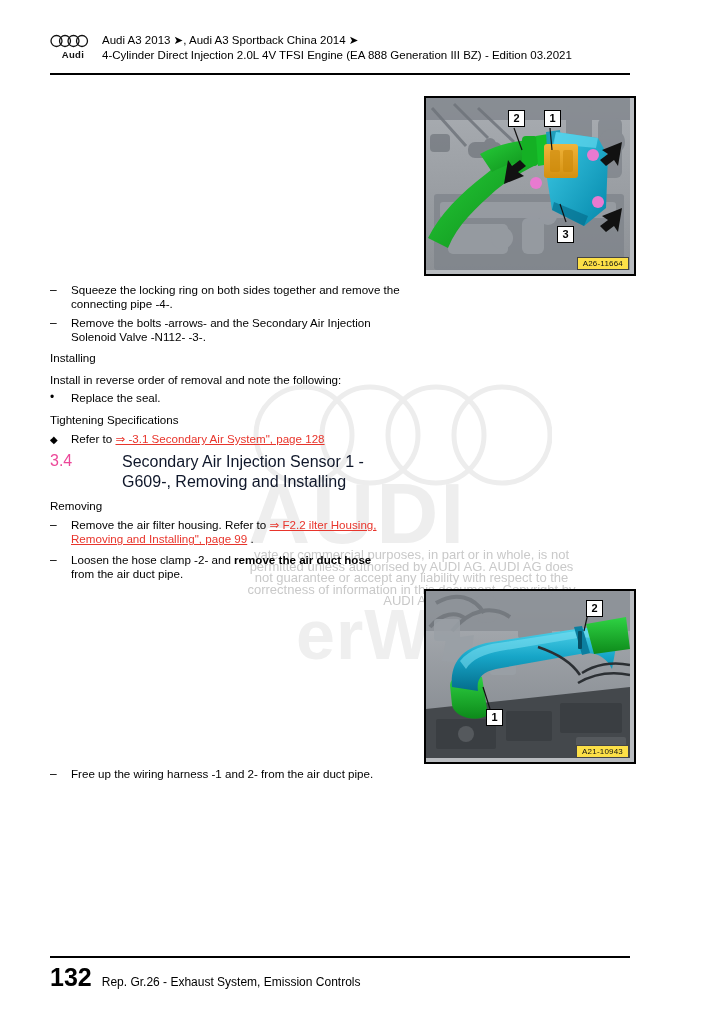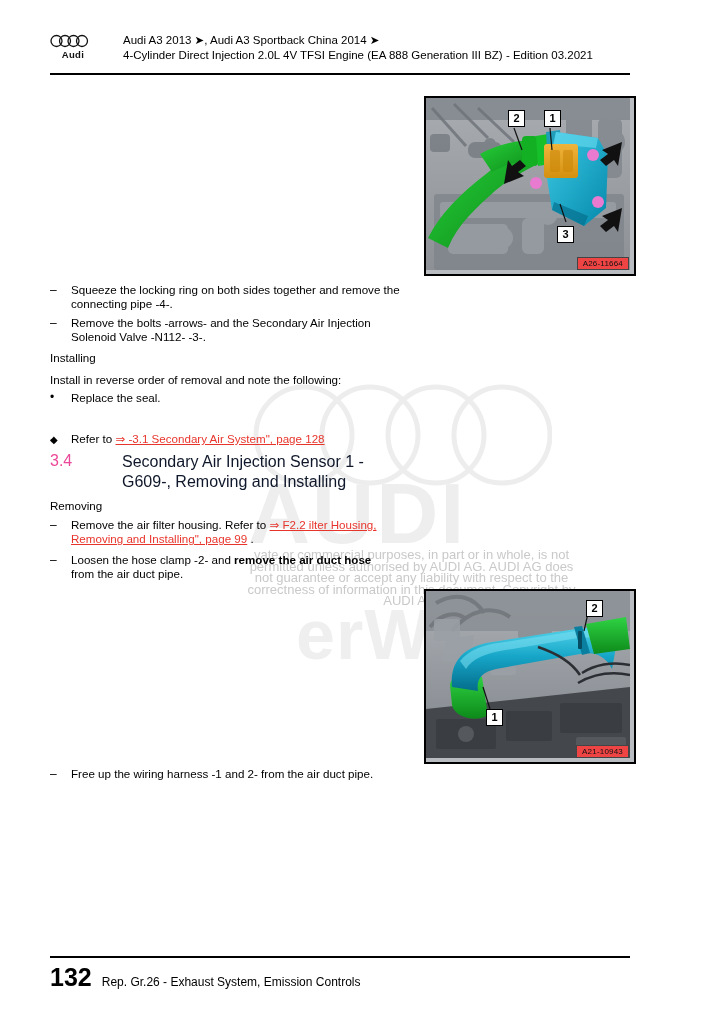--- a/index.html
+++ b/index.html
@@ -41,21 +41,20 @@
     font-size: 9.5px;
     font-weight: bold;
     letter-spacing: .3px;
     margin-top: 1px;
     text-align: center;
     color: #111;
   }
   .header-text {
     flex: 1;
     padding-left: 6px;
-    margin-left: 21px;
   }
   .header-line1, .header-line2 {
     font-size: 11.5px;
     line-height: 15px;
     white-space: nowrap;
     color: #000;
   }
   .header-rule {
     position: absolute;
     left: 50px;
@@ -107,21 +106,21 @@
     background: #b9bcc0;
     overflow: hidden;
   }
   .fig1 { left: 424px; top: 96px; width: 208px; height: 176px; }
   .fig2 { left: 424px; top: 589px; width: 208px; height: 171px; }
   .fig-inner { position: absolute; inset: 0; }
   .fig-code {
     position: absolute;
     right: 5px;
     bottom: 4px;
-    background: #ef4444;
+    background: #fde047;
     border: 1px solid #444;
     font-size: 8px;
     letter-spacing: .2px;
     padding: 1px 5px;
     color: #111;
     font-family: "Liberation Sans", sans-serif;
   }
   .callout {
     position: absolute;
     background: #ffffff;
@@ -440,20 +439,23 @@
     <div class="subhead">Installing</div>
   </div>
 
   <div class="body" style="top:391px">
     <div class="li">
       <span class="mk bullet-mark">•</span>
       <span>Replace the seal.</span>
     </div>
   </div>
 
+  <div class="body" style="top:412px">
+    <div class="subhead">Tightening Specifications</div>
+  </div>
 
   <div class="body" style="top:432px;width:380px">
     <div class="li">
       <span class="mk diamond-mark">◆</span>
       <span>Refer to </span><a class="link" href="#">⇒ -3.1  Secondary Air System", page 128</a>
     </div>
   </div>
 
   <div class="section-head">
     <div class="sec-num">3.4</div>

